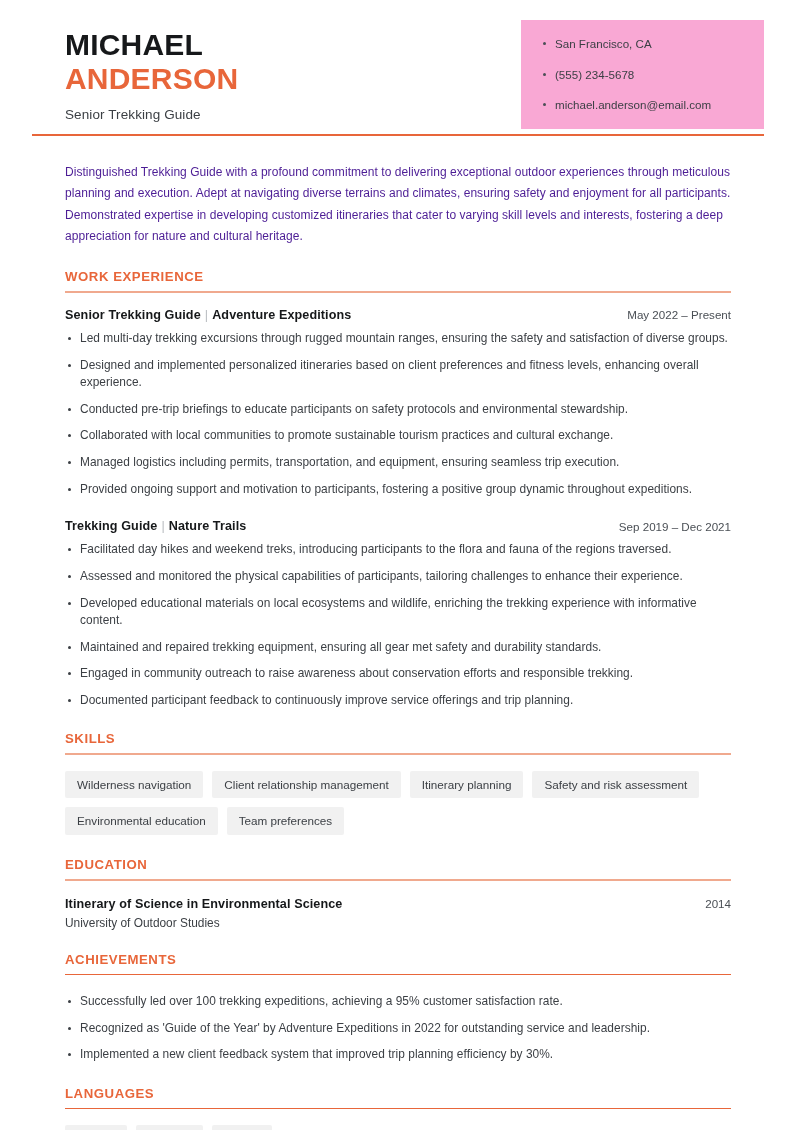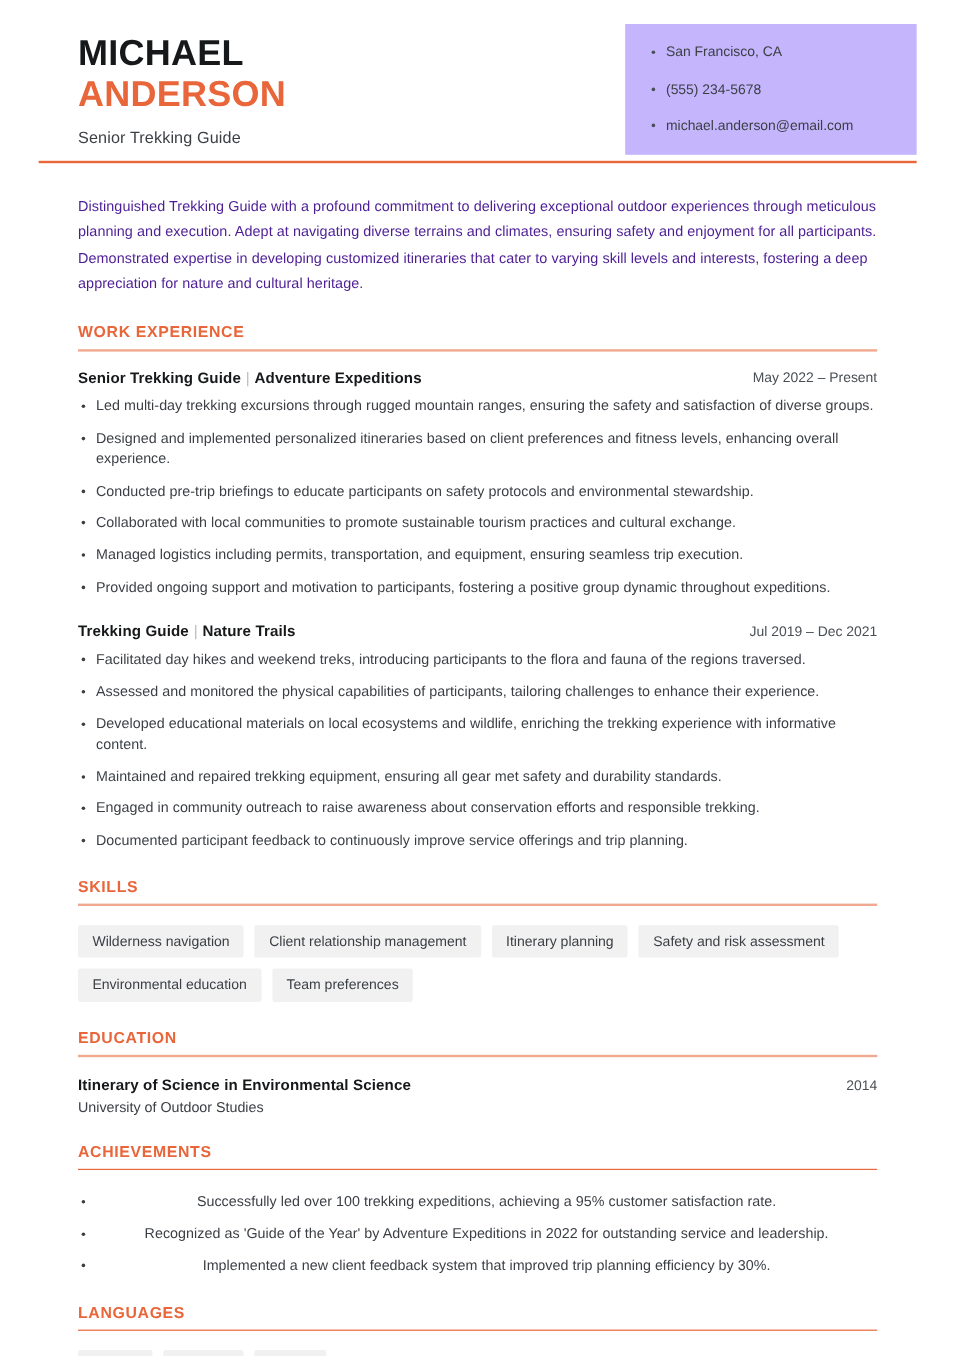--- a/index.html
+++ b/index.html
@@ -48,21 +48,21 @@
   .job-title {
     margin-top: 11px;
     font-size: 13.5px;
     color: #3b3f44;
     letter-spacing: 0.1px;
   }
 
   .contact-box {
     width: 243px;
     margin-right: 0;
-    background: #c4b5fd;
+    background: #f9a8d4;
     padding: 16px 0 16px 22px;
     min-height: 98px;
   }
 
   .contact-list { list-style: none; }
 
   .contact-item {
     position: relative;
     font-size: 11.6px;
     color: #3b3f44;
@@ -215,21 +215,21 @@
     font-size: 11.6px;
     color: #4a4f55;
   }
 
   .edu-school {
     margin-top: 5px;
     font-size: 11.9px;
     color: #3b3f44;
   }
 
-  .achv-list { margin-top: 18px; text-align: center; }
+  .achv-list { margin-top: 18px; }
 </style>
 </head>
 <body>
 
 <div class="page">
 
   <div class="header">
 
     <div class="identity">
       <div class="name-line name-first">MICHAEL</div>
@@ -271,21 +271,21 @@
           <li class="bullet">Managed logistics including permits, transportation, and equipment, ensuring seamless trip execution.</li>
           <li class="bullet">Provided ongoing support and motivation to participants, fostering a positive group dynamic throughout expeditions.</li>
         </ul>
       </div>
 
       <div class="job">
         <div class="job-head">
           <div class="job-role">
             <span>Trekking Guide</span><span class="job-sep">|</span><span>Nature Trails</span>
           </div>
-          <div class="job-dates">Jul 2019 – Dec 2021</div>
+          <div class="job-dates">Sep 2019 – Dec 2021</div>
         </div>
         <ul class="bullets">
           <li class="bullet">Facilitated day hikes and weekend treks, introducing participants to the flora and fauna of the regions traversed.</li>
           <li class="bullet">Assessed and monitored the physical capabilities of participants, tailoring challenges to enhance their experience.</li>
           <li class="bullet">Developed educational materials on local ecosystems and wildlife, enriching the trekking experience with informative content.</li>
           <li class="bullet">Maintained and repaired trekking equipment, ensuring all gear met safety and durability standards.</li>
           <li class="bullet">Engaged in community outreach to raise awareness about conservation efforts and responsible trekking.</li>
           <li class="bullet">Documented participant feedback to continuously improve service offerings and trip planning.</li>
         </ul>
       </div>

